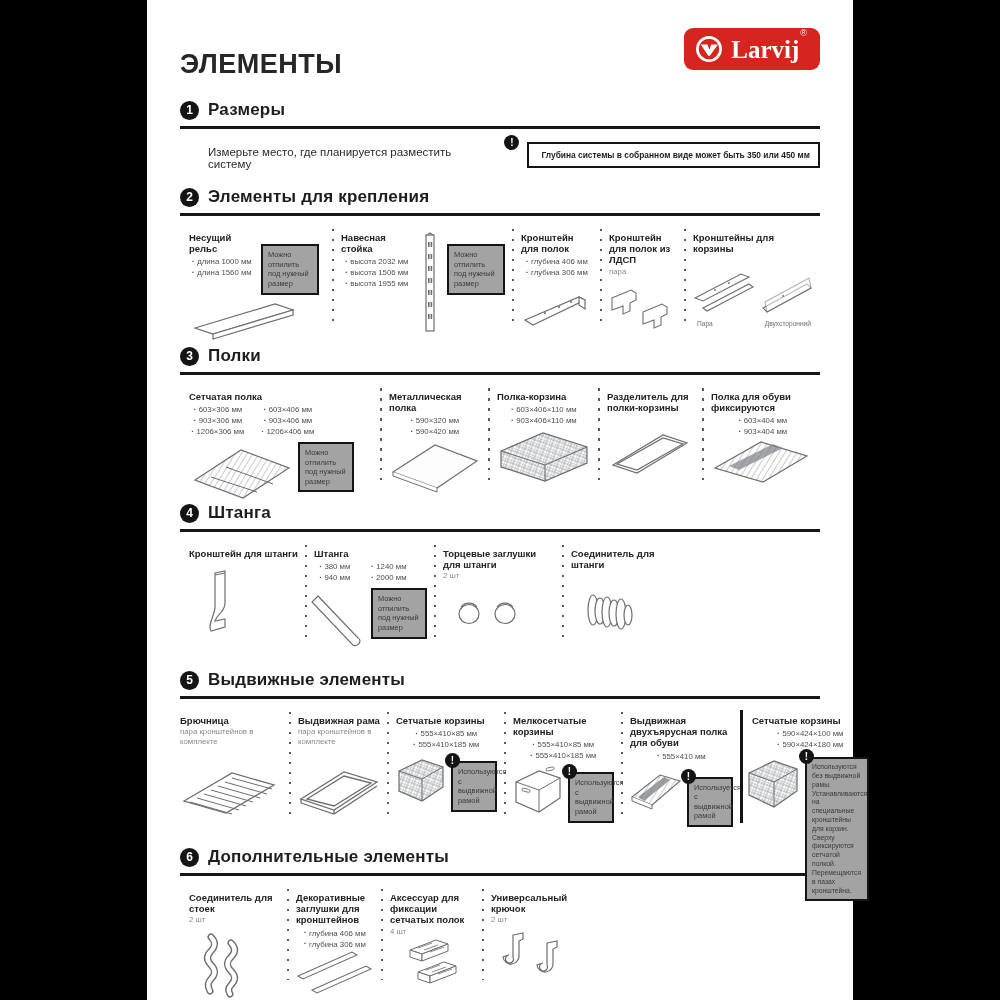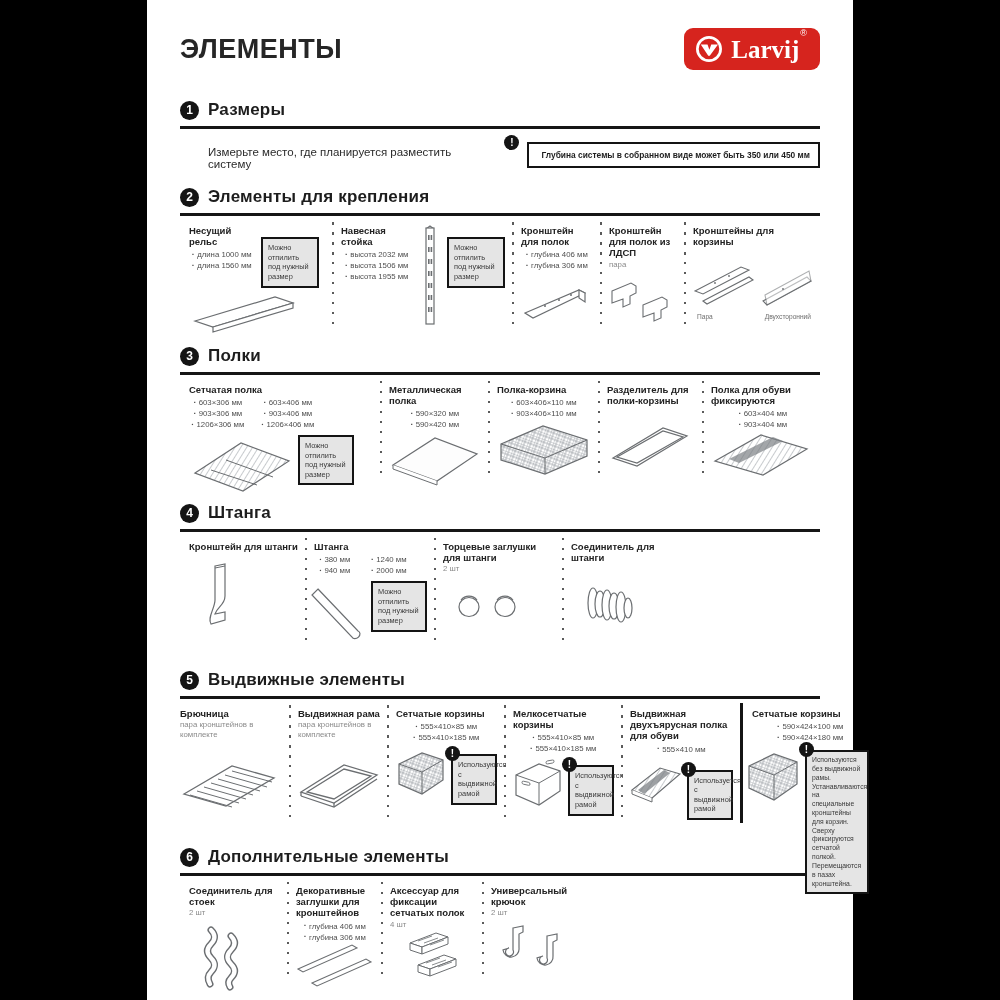--- a/index.html
+++ b/index.html
@@ -1,45 +1,45 @@
 <!DOCTYPE html>
 <html><head>
 <meta charset="utf-8">
 <style>
   html,body{margin:0;padding:0;}
   body{width:1000px;height:1000px;background:#000;position:relative;font-family:"Liberation Sans",sans-serif;overflow:hidden;}
   .page{position:absolute;left:147px;top:0;width:706px;height:1000px;background:#fff;box-sizing:border-box;padding:26px 33px 0 33px;color:#222;}
 
   
   .hdr{display:flex;justify-content:space-between;align-items:flex-start;height:52px;}
-  .doc-title{font-size:27px;font-weight:bold;letter-spacing:.5px;margin:8px 0 0 0;color:#262626;}
+  .doc-title{font-size:27px;font-weight:bold;letter-spacing:.5px;margin:23px 0 0 0;color:#262626;}
   .logo{background:#d6241e;border-radius:9px;height:42px;margin-top:2px;display:flex;align-items:center;gap:7px;padding:0 13px 0 10px;}
   .logo-word{color:#fff;font-family:"Liberation Serif",serif;font-weight:bold;font-size:25px;line-height:1;}
   .logo-reg{color:#fff;font-size:9px;vertical-align:top;position:relative;top:-9px;margin-left:1px;}
 
   
   .sec-head{display:flex;align-items:center;gap:9px;border-bottom:3px solid #161616;padding-bottom:6px;}
   .badge{flex:0 0 19px;width:19px;height:19px;border-radius:50%;background:#141414;color:#fff;font-size:12px;font-weight:bold;display:flex;align-items:center;justify-content:center;}
   .sec-title{font-size:17px;font-weight:bold;margin:0;color:#1d1d1d;letter-spacing:.2px;}
 
   
   .cols{display:flex;align-items:stretch;}
-  .col{position:relative;box-sizing:border-box;padding:9px 7px 6px 9px;}
+  .col{position:relative;box-sizing:border-box;padding:9px 7px 6px 9px;margin-top:7px;}
   .col.div::before{content:"";position:absolute;left:0;top:6px;bottom:6px;width:2px;
     background:repeating-linear-gradient(to bottom,#5a5a5a 0 2.5px,transparent 2.5px 10px);}
   .col.thick::before{content:"";position:absolute;left:0;top:4px;bottom:4px;width:3px;background:#141414;}
   .itm-title{font-weight:bold;font-size:9.5px;line-height:1.18;color:#222;}
   .itm-sub{font-size:7.8px;color:#8a8a8a;line-height:1.25;margin-top:1px;}
   .bullets{margin-top:3px;}
   .bullets.two{display:grid;grid-template-columns:1fr 1fr;column-gap:12px;}
   .b{display:block;font-size:7.8px;color:#4f4f4f;line-height:1.4;white-space:nowrap;text-align:center;}
   .b::before{content:"▪";font-size:5px;vertical-align:1.5px;margin-right:3px;color:#4f4f4f;}
 
   
-  .notebox{border:2px solid #141414;background:#e5e5e5;padding:4px 5px;font-size:7.4px;line-height:1.3;color:#3a3a3a;box-sizing:border-box;}
+  .notebox{border:2px solid #141414;background:#a3a3a3;padding:4px 5px;font-size:7.4px;line-height:1.3;color:#3a3a3a;box-sizing:border-box;}
   .notewrap{position:relative;}
   .excl{position:absolute;left:-6px;top:-8px;width:15px;height:15px;border-radius:50%;background:#141414;color:#fff;
     font-size:10px;font-weight:bold;display:flex;align-items:center;justify-content:center;z-index:2;}
   .rowflex{display:flex;align-items:flex-start;gap:6px;}
   .art{display:block;}
   .artrow{display:flex;align-items:flex-start;gap:5px;margin-top:4px;}
   .caps{display:flex;justify-content:space-between;font-size:6.6px;color:#6d6d6d;padding:0 4px;}
 
   
   .s1row{display:flex;align-items:flex-start;margin:13px 0 0 28px;gap:14px;}

